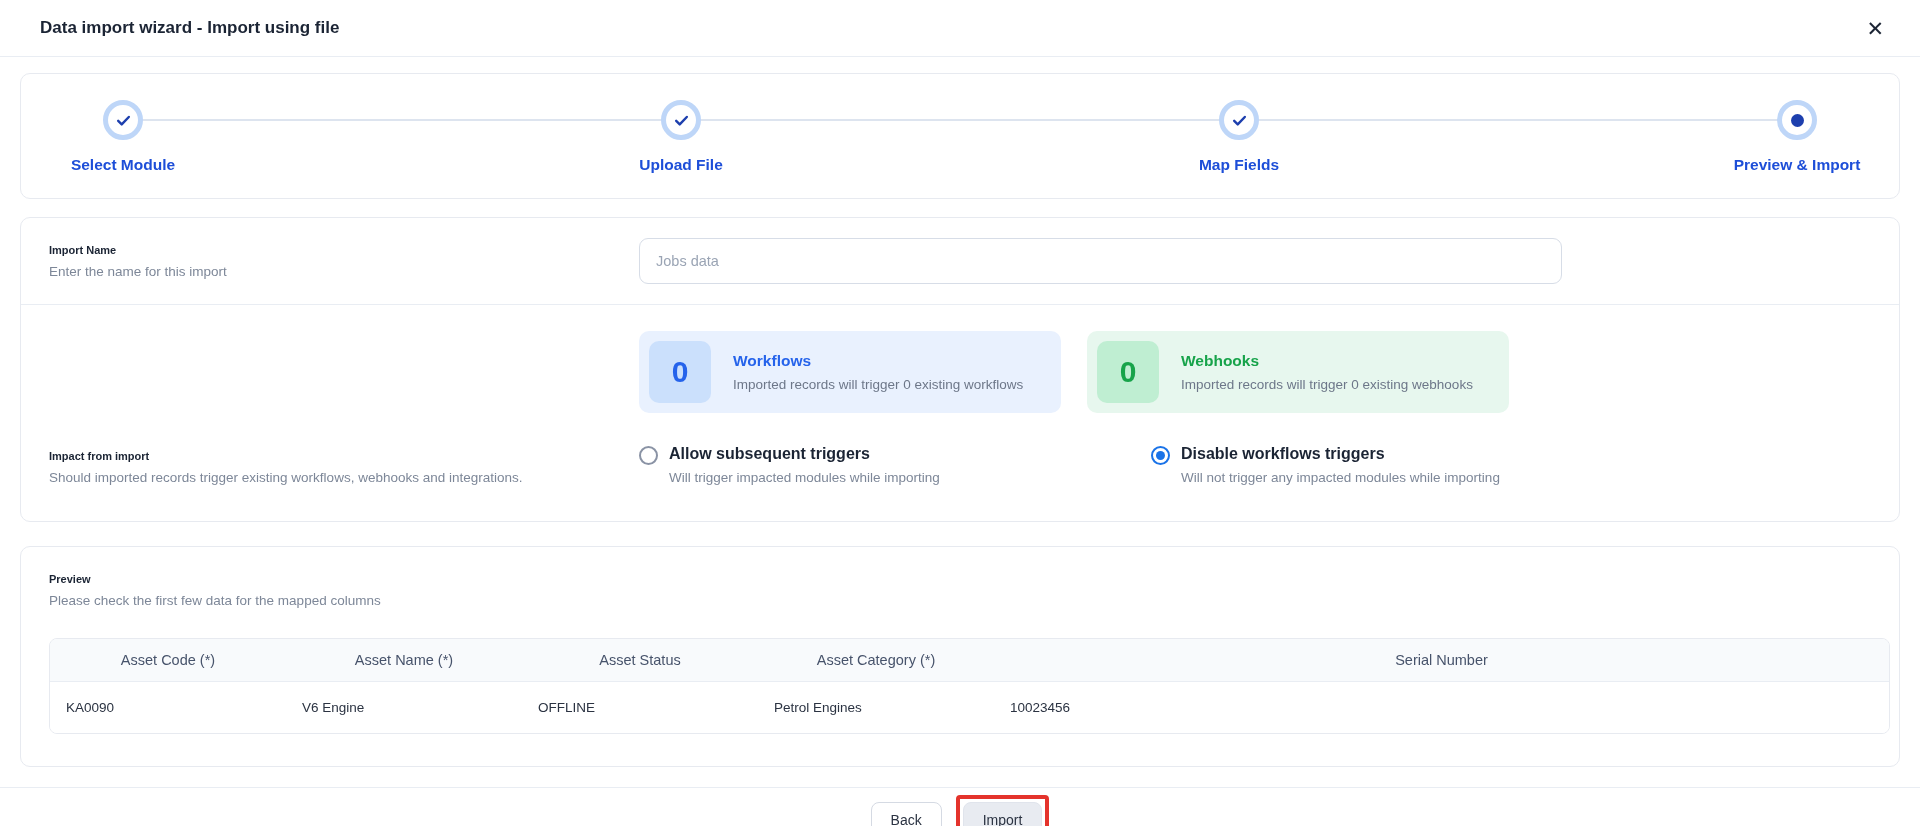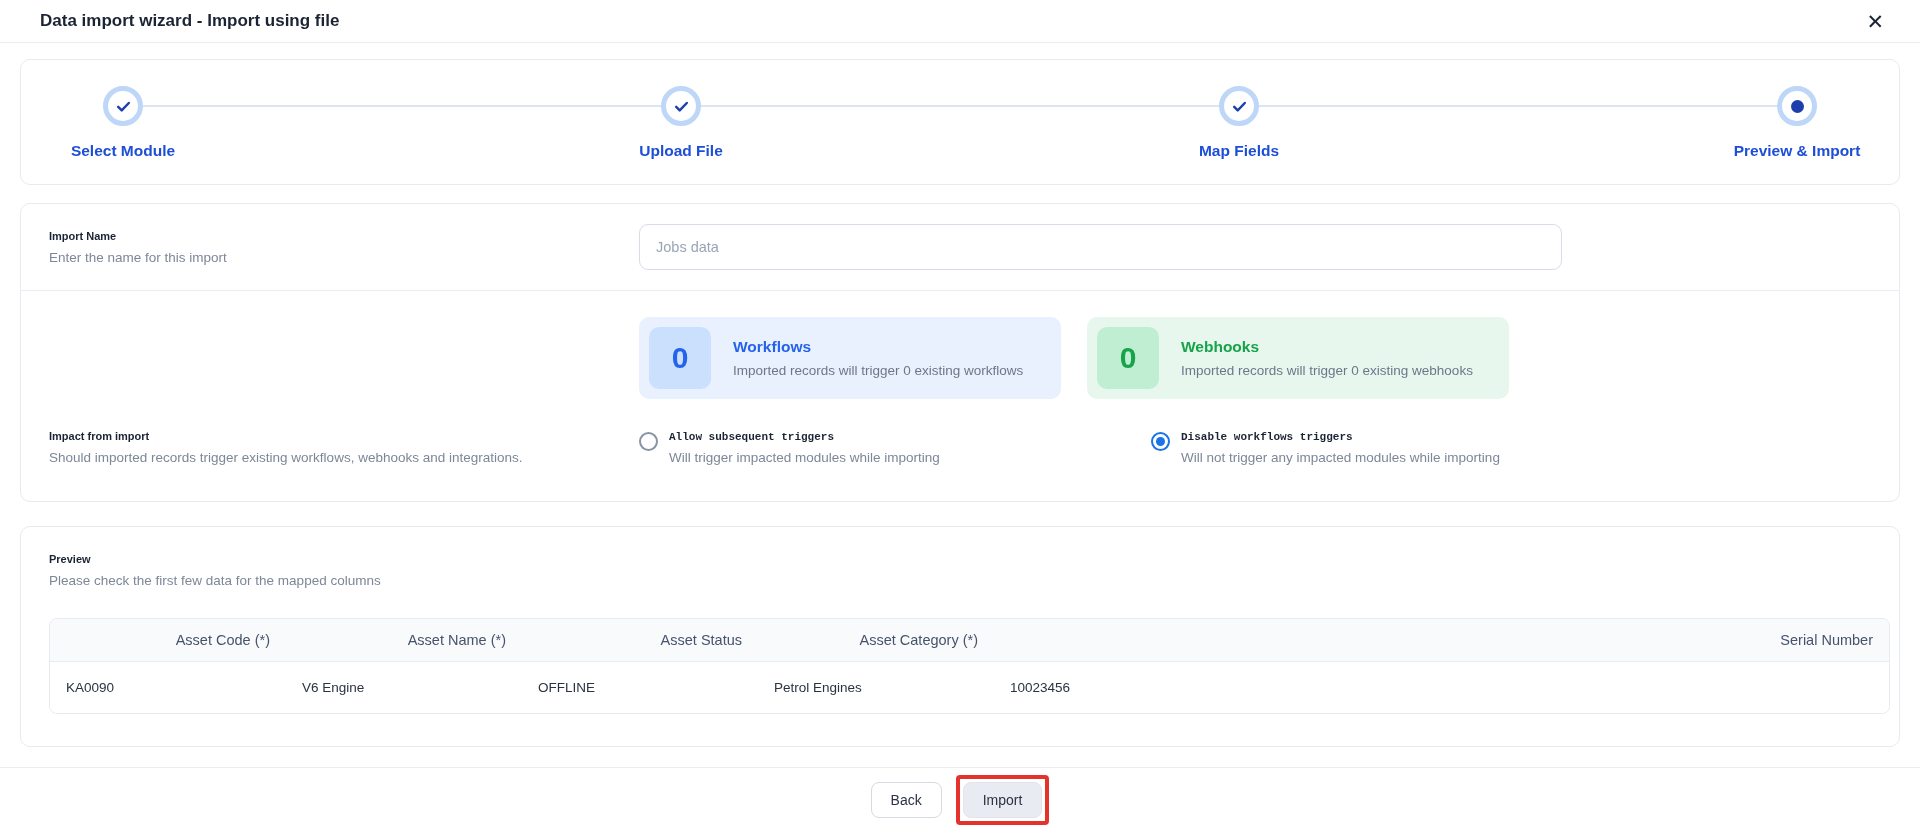--- a/index.html
+++ b/index.html
@@ -1,20 +1,20 @@
 <!DOCTYPE html>
 <html><head>
 <meta charset="utf-8">
 <style>
   * { margin:0; padding:0; box-sizing:border-box; }
   html,body { width:1920px; height:826px; background:#fff; overflow:hidden;
               font-family:"Liberation Sans","DejaVu Sans",sans-serif; color:#1c2740; }
 
   
-  .dlg-header { height:43px; display:flex; align-items:center; justify-content:space-between;
+  .dlg-header { height:57px; display:flex; align-items:center; justify-content:space-between;
                 padding:0 30px 0 40px; border-bottom:1px solid #e9edf3; }
   .dlg-title { font-size:17px; font-weight:700; color:#1b2434; }
   .close-btn { font-size:21px; line-height:1; color:#1b2434; cursor:pointer; background:none; border:none;
                font-family:inherit; padding:4px 6px; }
 
   
   .card { margin:0 20px; border:1px solid #e7eaf0; border-radius:10px; background:#fff; }
 
   
   .stepper-card { margin-top:16px; padding:26px 14px 24px; }
@@ -55,28 +55,28 @@
   .impact-card.green .impact-title { color:#17a34a; }
   .impact-desc { font-size:13.5px; color:#6d7789; margin-top:7px; }
 
   .trigger-options { display:flex; margin-top:32px; }
   .trigger-option { display:flex; gap:11px; cursor:pointer; }
   .trigger-option.first { flex:0 0 512px; }
   .radio { width:19px; height:19px; border-radius:50%; border:2px solid #8a93a5; background:#fff;
            margin-top:1px; flex:0 0 auto; display:flex; align-items:center; justify-content:center; }
   .radio.checked { border-color:#1a73e8; }
   .radio.checked::after { content:""; width:9px; height:9px; border-radius:50%; background:#1a73e8; }
-  .opt-label { font-size:11px; font-weight:600; color:#1b2434;font-family:Liberation Mono, monospace; }
+  .opt-label { font-size:16px; font-weight:600; color:#1b2434; }
   .opt-desc { font-size:13.5px; color:#7d8798; margin-top:7px; }
 
   
   .preview-card { margin-top:24px; padding:26px 24px 32px 28px; }
   .preview-table { width:1841px; margin-top:30px; border:1px solid #e7eaf0; border-radius:8px;
                    border-collapse:separate; border-spacing:0; overflow:hidden; }
-  .preview-table th { background:#f8fafc; text-align:right; font-weight:400; font-size:14.5px; color:#47536b;
+  .preview-table th { background:#f8fafc; text-align:center; font-weight:400; font-size:14.5px; color:#47536b;
                       padding:13px 16px; border-bottom:1px solid #e9edf3; }
   .preview-table td { font-size:13.5px; color:#2b3342; padding:18px 16px; background:#fff; }
   .col-s { width:236px; }
 
   
   .dlg-footer { border-top:1px solid #e9edf3; margin-top:20px; height:64px;
                 display:flex; align-items:center; justify-content:center; gap:14px; }
   .btn { font-family:inherit; font-size:14px; color:#2b3342; border-radius:8px; padding:9px 19px; cursor:pointer; }
   .btn-back { background:#fff; border:1px solid #d5dae3; }
   .highlight-box { border:4px solid #e4332c; border-radius:4px; padding:3px; display:inline-flex; }

